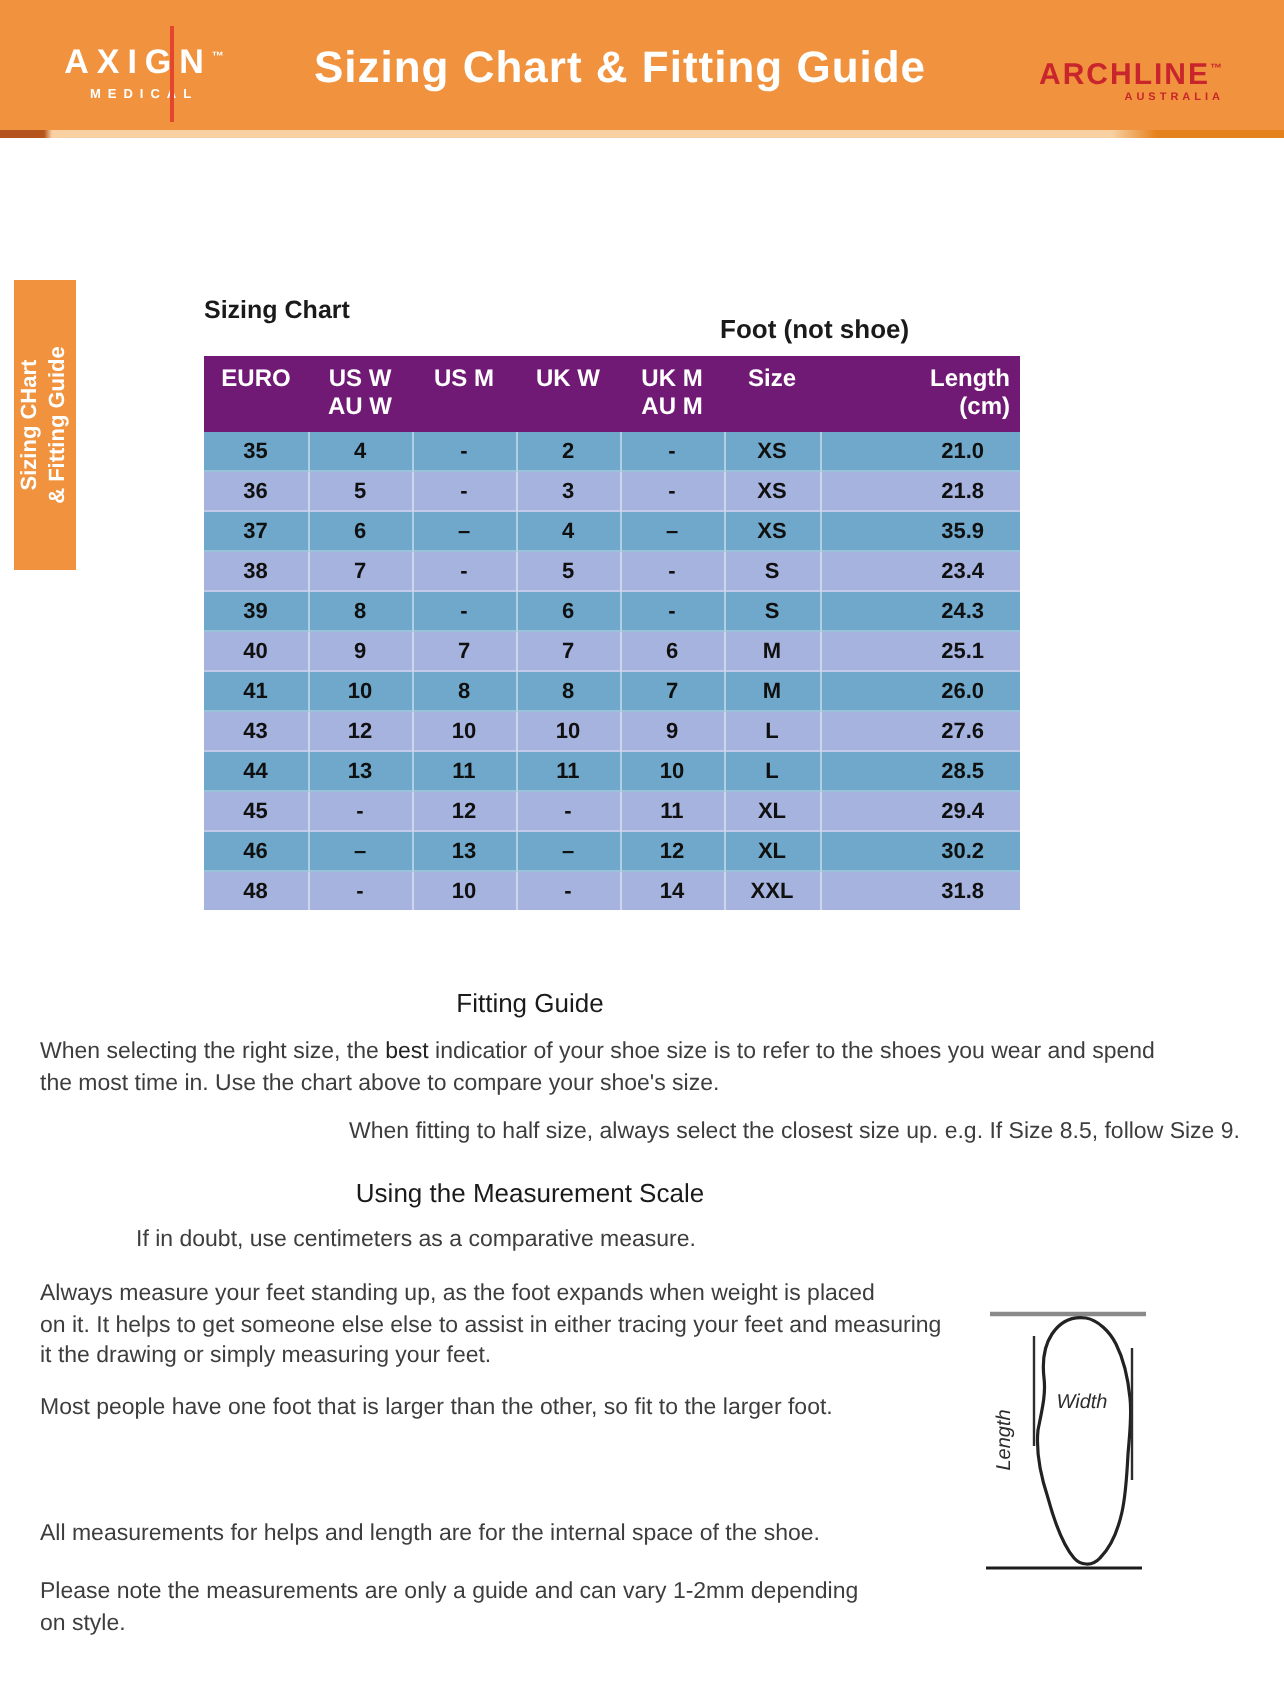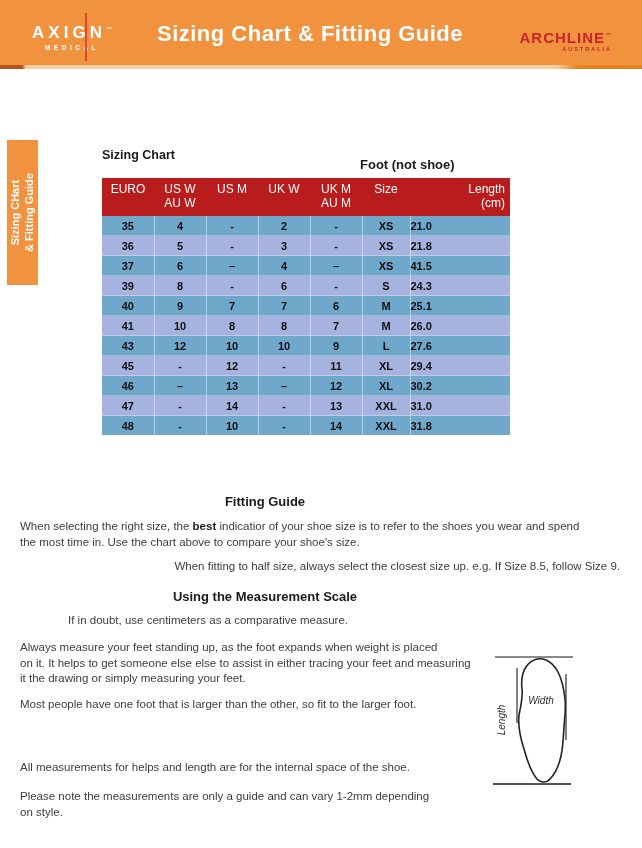--- a/index.html
+++ b/index.html
@@ -38,47 +38,47 @@
   .foot-note { position:absolute; top:157px; left:360px; width:150px; text-align:left;
             font-size:13px; font-weight:bold; color:#1a1a1a; }
 
   
   .sizing-table { position:absolute; top:178px; left:102px; width:408px;
             border-collapse:collapse; table-layout:fixed; }
   .sizing-table col.c0,.sizing-table col.c1,.sizing-table col.c2,
   .sizing-table col.c3,.sizing-table col.c4 { width:52px; }
   .sizing-table col.c5 { width:48px; }
   .sizing-table col.c6 { width:100px; }
-  .sizing-table thead th { background:#b91c1c; color:#ffffff; font-size:12px; font-weight:normal;
+  .sizing-table thead th { background:#701a75; color:#ffffff; font-size:12px; font-weight:bold;
             height:33px; vertical-align:top; padding-top:4px; text-align:center;
             white-space:pre-line; line-height:14px;margin-left:44px; }
   .sizing-table thead th.c6 { text-align:right; padding-right:5px; }
   .sizing-table tbody td { height:19px; text-align:center; vertical-align:middle;
             font-size:11px; font-weight:bold; color:#101010; padding:0; }
-  .sizing-table tbody td.c6 { text-align:left; }
+  .sizing-table tbody td.c6 { text-align:right; padding-right:18px; }
   .sizing-table tbody tr:nth-child(odd) td  { background:#6FA8CA; }
   .sizing-table tbody tr:nth-child(even) td { background:#A6B3DE; }
   .sizing-table tbody td + td { border-left:1px solid rgba(255,255,255,0.45); }
   .sizing-table tbody tr + tr td { border-top:1px solid rgba(255,255,255,0.3); }
 
   
   .h-center { position:absolute; left:20px; width:490px; text-align:center;
-            font-size:13px; font-weight:bold; color:#1a1a1a; }
+            font-size:13px; font-weight:normal; color:#1a1a1a; }
   #fitting-heading { top:494px; }
   #measure-heading { top:589px; }
   .para { position:absolute; left:20px; width:600px; font-size:11.5px; line-height:15.5px;
             color:#3d3d3d; white-space:pre-line; }
   #para-1 { top:519px; }
   #para-2 { top:559px;text-align:right; }
   #para-3 { top:613px;margin-left:48px; }
   #para-4 { top:640px; width:470px; }
   #para-5 { top:697px; }
   #para-6 { top:760px; }
   #para-7 { top:789px; width:470px; }
-  .bold-inline { font-weight:bold; color:#222222;text-align:right; }
+  .bold-inline { font-weight:normal; color:#222222;text-align:right; }
 
   
   .foot-diagram { position:absolute; left:488px; top:653px; width:115px; height:135px;font-style:italic; }
   .foot-diagram svg { display:block; }
   .diagram-label { font-family:"Liberation Sans",sans-serif; font-size:10px; fill:#2d2d2d; }
 </style>
 </head>
 <body>
 
 <div class="page">
@@ -148,21 +148,30 @@
           <td class="c5">XS</td>
           <td class="c6">21.8</td>
         </tr>
         <tr>
           <td class="c0">37</td>
           <td class="c1">6</td>
           <td class="c2">–</td>
           <td class="c3">4</td>
           <td class="c4">–</td>
           <td class="c5">XS</td>
-          <td class="c6">41.5</td>
+          <td class="c6">35.9</td>
+        </tr>
+        <tr>
+          <td class="c0">38</td>
+          <td class="c1">7</td>
+          <td class="c2">-</td>
+          <td class="c3">5</td>
+          <td class="c4">-</td>
+          <td class="c5">S</td>
+          <td class="c6">23.4</td>
         </tr>
         <tr>
           <td class="c0">39</td>
           <td class="c1">8</td>
           <td class="c2">-</td>
           <td class="c3">6</td>
           <td class="c4">-</td>
           <td class="c5">S</td>
           <td class="c6">24.3</td>
         </tr>
@@ -187,45 +196,45 @@
         <tr>
           <td class="c0">43</td>
           <td class="c1">12</td>
           <td class="c2">10</td>
           <td class="c3">10</td>
           <td class="c4">9</td>
           <td class="c5">L</td>
           <td class="c6">27.6</td>
         </tr>
         <tr>
+          <td class="c0">44</td>
+          <td class="c1">13</td>
+          <td class="c2">11</td>
+          <td class="c3">11</td>
+          <td class="c4">10</td>
+          <td class="c5">L</td>
+          <td class="c6">28.5</td>
+        </tr>
+        <tr>
           <td class="c0">45</td>
           <td class="c1">-</td>
           <td class="c2">12</td>
           <td class="c3">-</td>
           <td class="c4">11</td>
           <td class="c5">XL</td>
           <td class="c6">29.4</td>
         </tr>
         <tr>
           <td class="c0">46</td>
           <td class="c1">–</td>
           <td class="c2">13</td>
           <td class="c3">–</td>
           <td class="c4">12</td>
           <td class="c5">XL</td>
           <td class="c6">30.2</td>
-        </tr>
-        <tr>
-          <td class="c0">47</td>
-          <td class="c1">-</td>
-          <td class="c2">14</td>
-          <td class="c3">-</td>
-          <td class="c4">13</td>
-          <td class="c5">XXL</td>
-          <td class="c6">31.0</td>
         </tr>
         <tr>
           <td class="c0">48</td>
           <td class="c1">-</td>
           <td class="c2">10</td>
           <td class="c3">-</td>
           <td class="c4">14</td>
           <td class="c5">XXL</td>
           <td class="c6">31.8</td>
         </tr>

